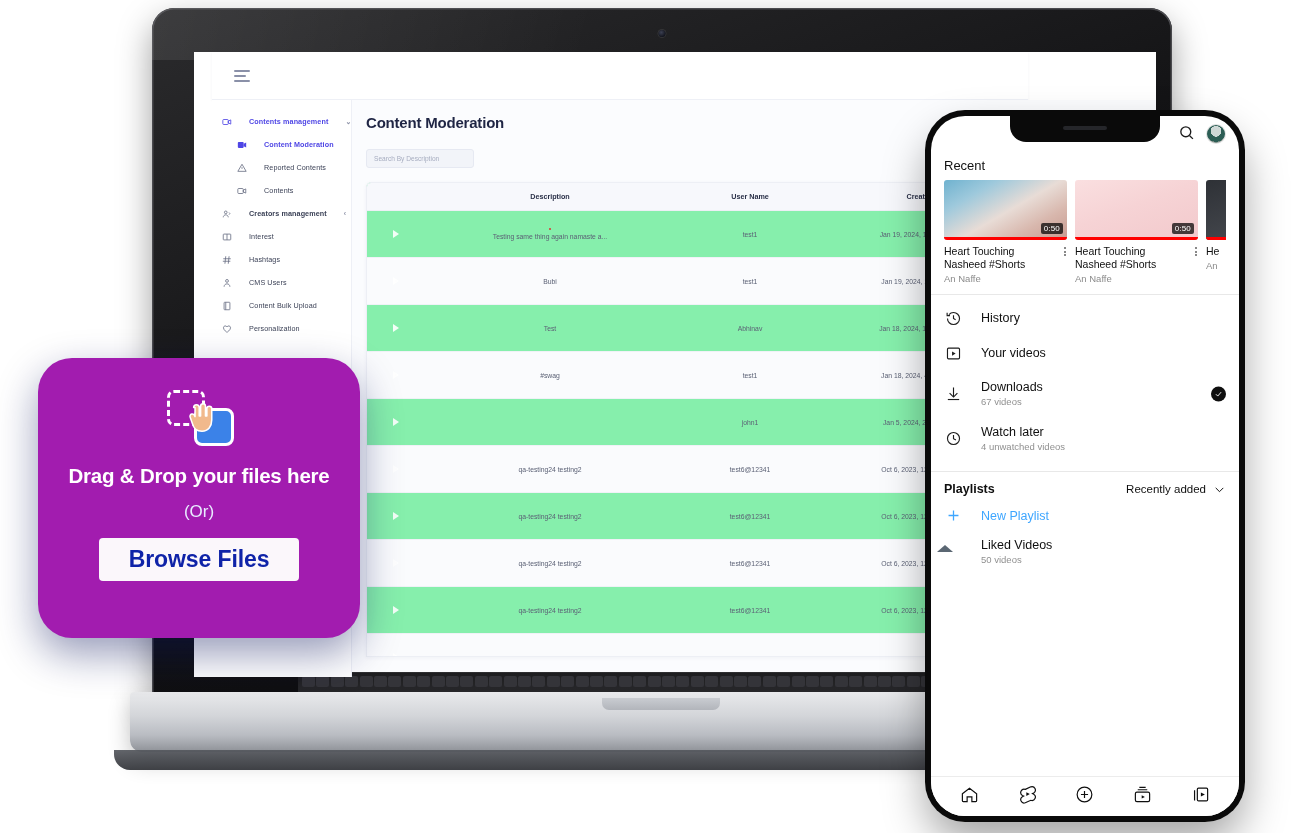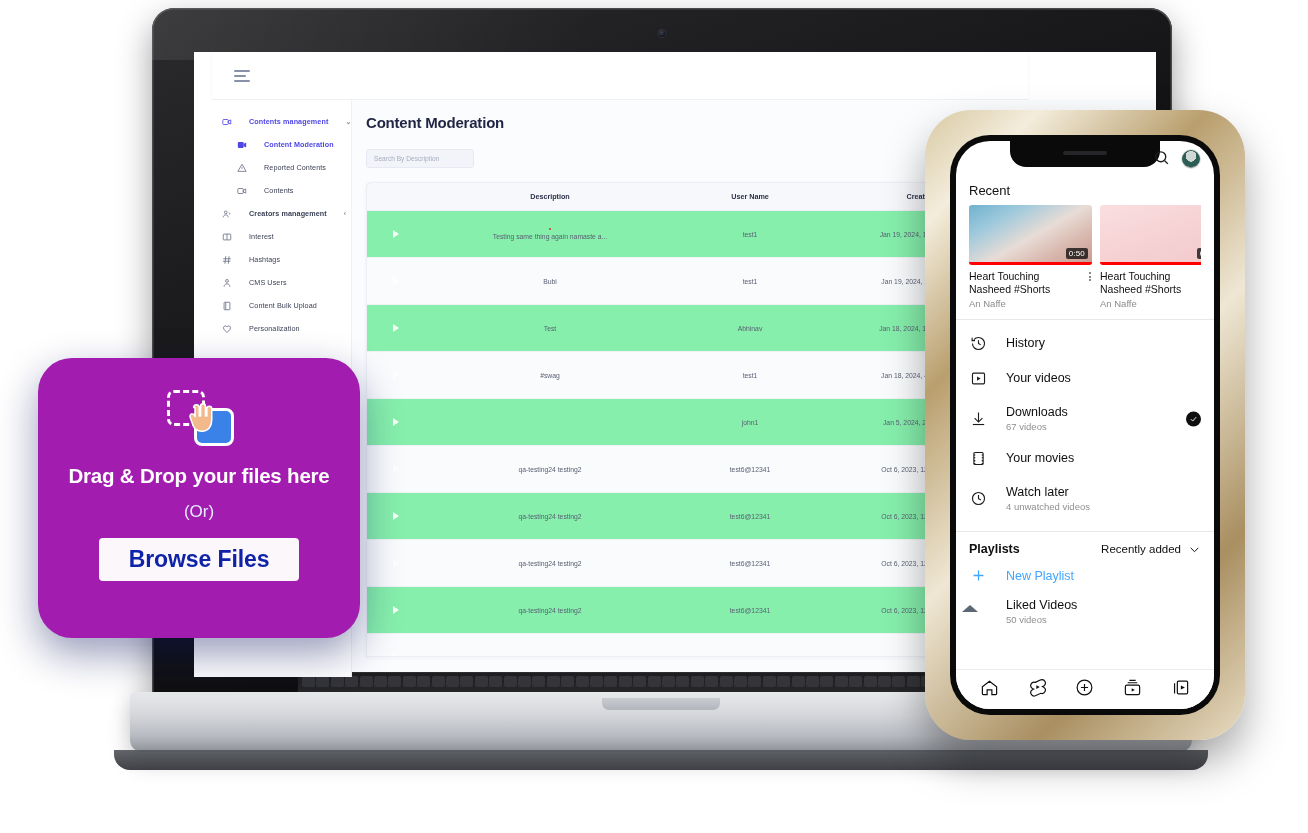--- a/index.html
+++ b/index.html
@@ -138,24 +138,24 @@
     border-radius:3px; box-shadow:inset 0 0 0 1px rgba(0,0,0,.05);
   }
   .shadow-foot{
     position:absolute; left:-16px; top:742px; width:1094px; height:20px;
     background:linear-gradient(180deg,#55585e,#2f3136);
     border-radius:0 0 16px 16px; opacity:.92;
   }
 
   
   #phone{
-    position:absolute; left:925px; top:110px; width:320px; height:630px;
+    position:absolute; left:925px; top:110px; width:320px; height:712px;
     border-radius:46px;
     background:linear-gradient(135deg,#d8c9a4 0%,#f4eddc 12%,#b99f6e 30%,#efe7d4 52%,#a98f61 78%,#e8dcc2 100%);
-    padding:25px;
+    padding:0;
     box-shadow:0 22px 42px rgba(0,0,0,.34);
   }
   .phone-inner{
     position:relative; width:100%; height:100%; border-radius:40px;
     background:#0a0a0a; padding:6px; overflow:hidden;
   }
   .phone-screen{
     position:relative; width:100%; height:100%; border-radius:34px;
     background:#fff; overflow:hidden;
   }
@@ -657,31 +657,20 @@
               </span>
               <span class="checkbadge">
                 <svg viewBox="0 0 24 24">
                   <path d="M5 12.5l5 5L19 7"></path>
                 </svg>
               </span>
             </div>
             <div class="mitem">
               <span class="mic">
                 <svg viewBox="0 0 24 24">
-                  <rect x="5.5" y="3.5" width="13" height="17" rx="1.5"></rect>
-                  <path d="M5.5 7h2M5.5 11h2M5.5 15h2M5.5 19h2M16.5 7h2M16.5 11h2M16.5 15h2M16.5 19h2"></path>
-                </svg>
-              </span>
-              <span class="mtext">
-                <span class="t" style="display:block">Your movies</span>
-              </span>
-            </div>
-            <div class="mitem">
-              <span class="mic">
-                <svg viewBox="0 0 24 24">
                   <circle cx="12" cy="12" r="8.5"></circle>
                   <path d="M12 7v5.2l3.4 2"></path>
                 </svg>
               </span>
               <span class="mtext">
                 <span class="t" style="display:block">Watch later</span>
                 <span class="s" style="display:block">4 unwatched videos</span>
               </span>
             </div>
           </div>

